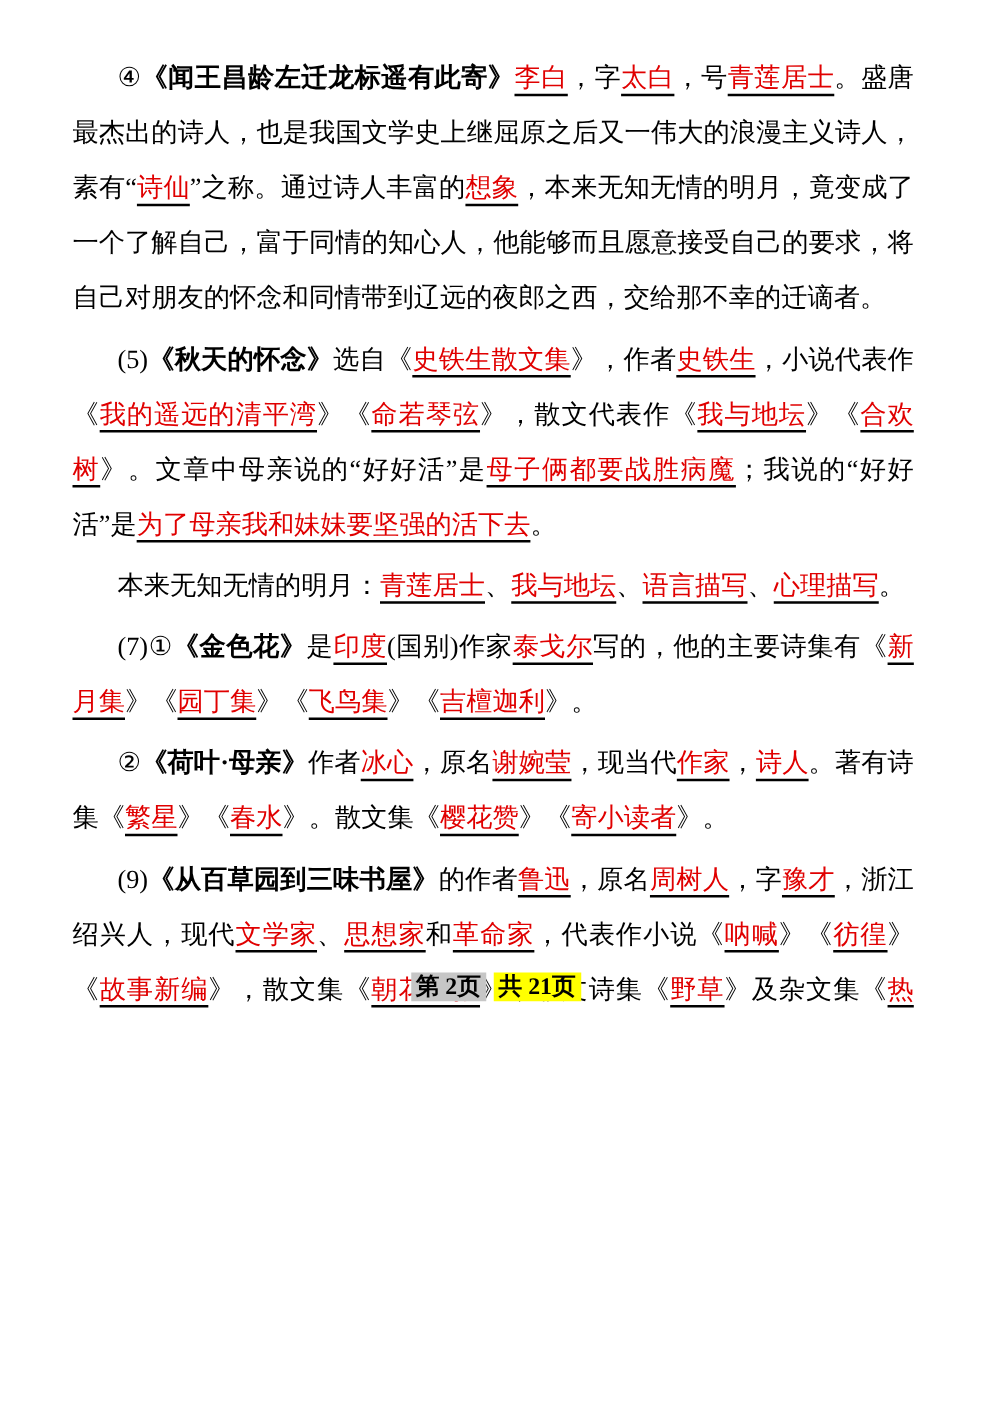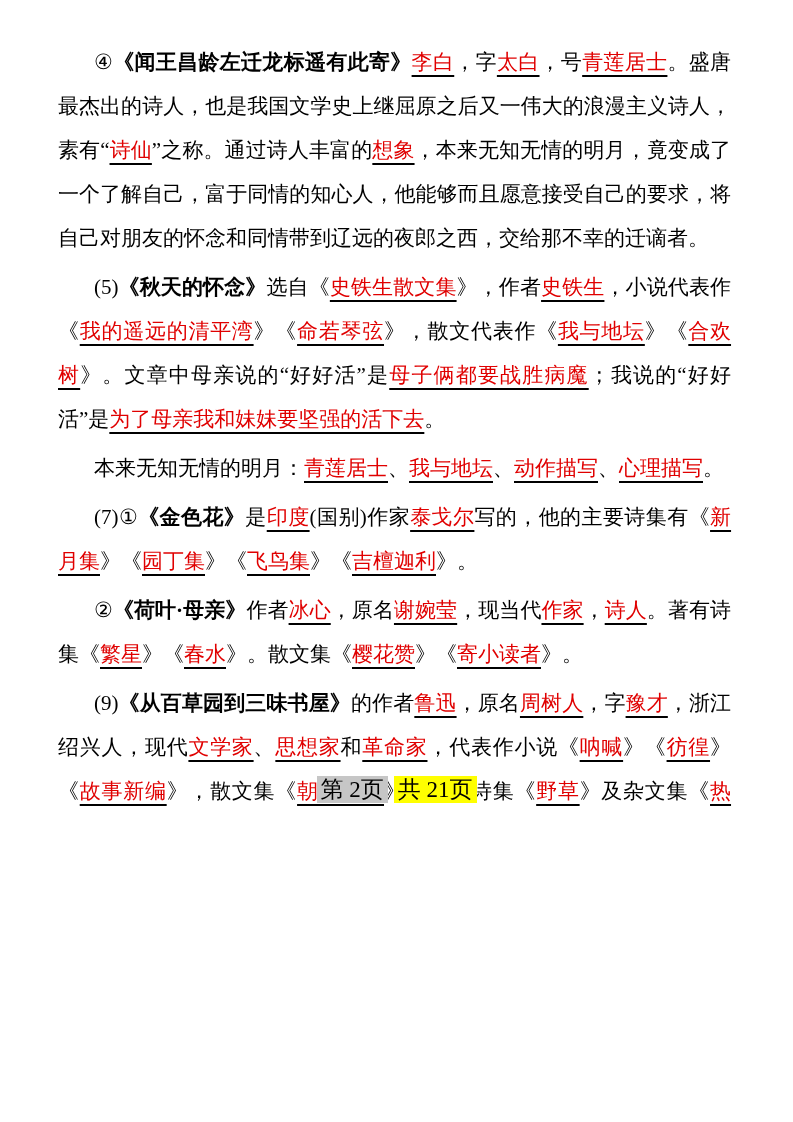--- a/index.html
+++ b/index.html
@@ -44,42 +44,42 @@
     text-decoration-color: #000000;
     text-decoration-thickness: 1.5px;
     text-underline-offset: 6px;
   }
   .footer {
     position: absolute;
     left: 0;
     right: 0;
     bottom: 22px;
     text-align: center;
-    font-size: 23px;
-    font-weight: normal;
+    font-size: 19px;
+    font-weight: bold;
     line-height: 24px;
   }
   .footer .page-label {
     background: #c6c6c6;
     padding: 1px 4px;
   }
   .footer .total-label {
     background: #ffff00;
     padding: 1px 4px;
     margin-left: 6px;
   }
 </style>
 </head>
 <body>
 
 <div class="page">
   <div class="content">
       <p class="para"><span class="seg-plain">④</span><span class="seg-bold">《闻王昌龄左迁龙标遥有此寄》</span><span class="seg-red">李白</span><span class="seg-plain">，字</span><span class="seg-red">太白</span><span class="seg-plain">，号</span><span class="seg-red">青莲居士</span><span class="seg-plain">。盛唐最杰出的诗人，也是我国文学史上继屈原之后又一伟大的浪漫主义诗人，素有“</span><span class="seg-red">诗仙</span><span class="seg-plain">”之称。通过诗人丰富的</span><span class="seg-red">想象</span><span class="seg-plain">，本来无知无情的明月，竟变成了一个了解自己，富于同情的知心人，他能够而且愿意接受自己的要求，将自己对朋友的怀念和同情带到辽远的夜郎之西，交给那不幸的迁谪者。</span></p>
       <p class="para"><span class="seg-plain">(5)</span><span class="seg-bold">《秋天的怀念》</span><span class="seg-plain">选自《</span><span class="seg-red">史铁生散文集</span><span class="seg-plain">》，作者</span><span class="seg-red">史铁生</span><span class="seg-plain">，小说代表作《</span><span class="seg-red">我的遥远的清平湾</span><span class="seg-plain">》《</span><span class="seg-red">命若琴弦</span><span class="seg-plain">》，散文代表作《</span><span class="seg-red">我与地坛</span><span class="seg-plain">》《</span><span class="seg-red">合欢树</span><span class="seg-plain">》。文章中母亲说的“好好活”是</span><span class="seg-red">母子俩都要战胜病魔</span><span class="seg-plain">；我说的“好好活”是</span><span class="seg-red">为了母亲我和妹妹要坚强的活下去</span><span class="seg-plain">。</span></p>
-      <p class="para"><span class="seg-plain">本来无知无情的明月：</span><span class="seg-red">青莲居士</span><span class="seg-plain">、</span><span class="seg-red">我与地坛</span><span class="seg-plain">、</span><span class="seg-red">动作描写</span><span class="seg-plain">、</span><span class="seg-red">心理描写</span><span class="seg-plain">。</span></p>
+      <p class="para"><span class="seg-plain">本来无知无情的明月：</span><span class="seg-red">青莲居士</span><span class="seg-plain">、</span><span class="seg-red">我与地坛</span><span class="seg-plain">、</span><span class="seg-red">语言描写</span><span class="seg-plain">、</span><span class="seg-red">心理描写</span><span class="seg-plain">。</span></p>
       <p class="para"><span class="seg-plain">(7)①</span><span class="seg-bold">《金色花》</span><span class="seg-plain">是</span><span class="seg-red">印度</span><span class="seg-plain">(国别)作家</span><span class="seg-red">泰戈尔</span><span class="seg-plain">写的，他的主要诗集有《</span><span class="seg-red">新月集</span><span class="seg-plain">》《</span><span class="seg-red">园丁集</span><span class="seg-plain">》《</span><span class="seg-red">飞鸟集</span><span class="seg-plain">》《</span><span class="seg-red">吉檀迦利</span><span class="seg-plain">》。</span></p>
       <p class="para"><span class="seg-plain">②</span><span class="seg-bold">《荷叶·母亲》</span><span class="seg-plain">作者</span><span class="seg-red">冰心</span><span class="seg-plain">，原名</span><span class="seg-red">谢婉莹</span><span class="seg-plain">，现当代</span><span class="seg-red">作家</span><span class="seg-plain">，</span><span class="seg-red">诗人</span><span class="seg-plain">。著有诗集《</span><span class="seg-red">繁星</span><span class="seg-plain">》《</span><span class="seg-red">春水</span><span class="seg-plain">》。散文集《</span><span class="seg-red">樱花赞</span><span class="seg-plain">》《</span><span class="seg-red">寄小读者</span><span class="seg-plain">》。</span></p>
       <p class="para"><span class="seg-plain">(9)</span><span class="seg-bold">《从百草园到三味书屋》</span><span class="seg-plain">的作者</span><span class="seg-red">鲁迅</span><span class="seg-plain">，原名</span><span class="seg-red">周树人</span><span class="seg-plain">，字</span><span class="seg-red">豫才</span><span class="seg-plain">，浙江绍兴人，现代</span><span class="seg-red">文学家</span><span class="seg-plain">、</span><span class="seg-red">思想家</span><span class="seg-plain">和</span><span class="seg-red">革命家</span><span class="seg-plain">，代表作小说《</span><span class="seg-red">呐喊</span><span class="seg-plain">》《</span><span class="seg-red">彷徨</span><span class="seg-plain">》《</span><span class="seg-red">故事新编</span><span class="seg-plain">》，散文集《</span><span class="seg-red">朝花夕拾</span><span class="seg-plain">》，散文诗集《</span><span class="seg-red">野草</span><span class="seg-plain">》及杂文集《</span><span class="seg-red">热风</span><span class="seg-plain">》《</span><span class="seg-red">坟</span><span class="seg-plain">》《</span><span class="seg-red">且介亭杂文</span><span class="seg-plain">》。</span></p>
     </div>
   <div class="footer">
     <span class="page-label">第 2页</span><span class="total-label">共 21页</span>
   </div>
 </div>
 
 </body></html>

